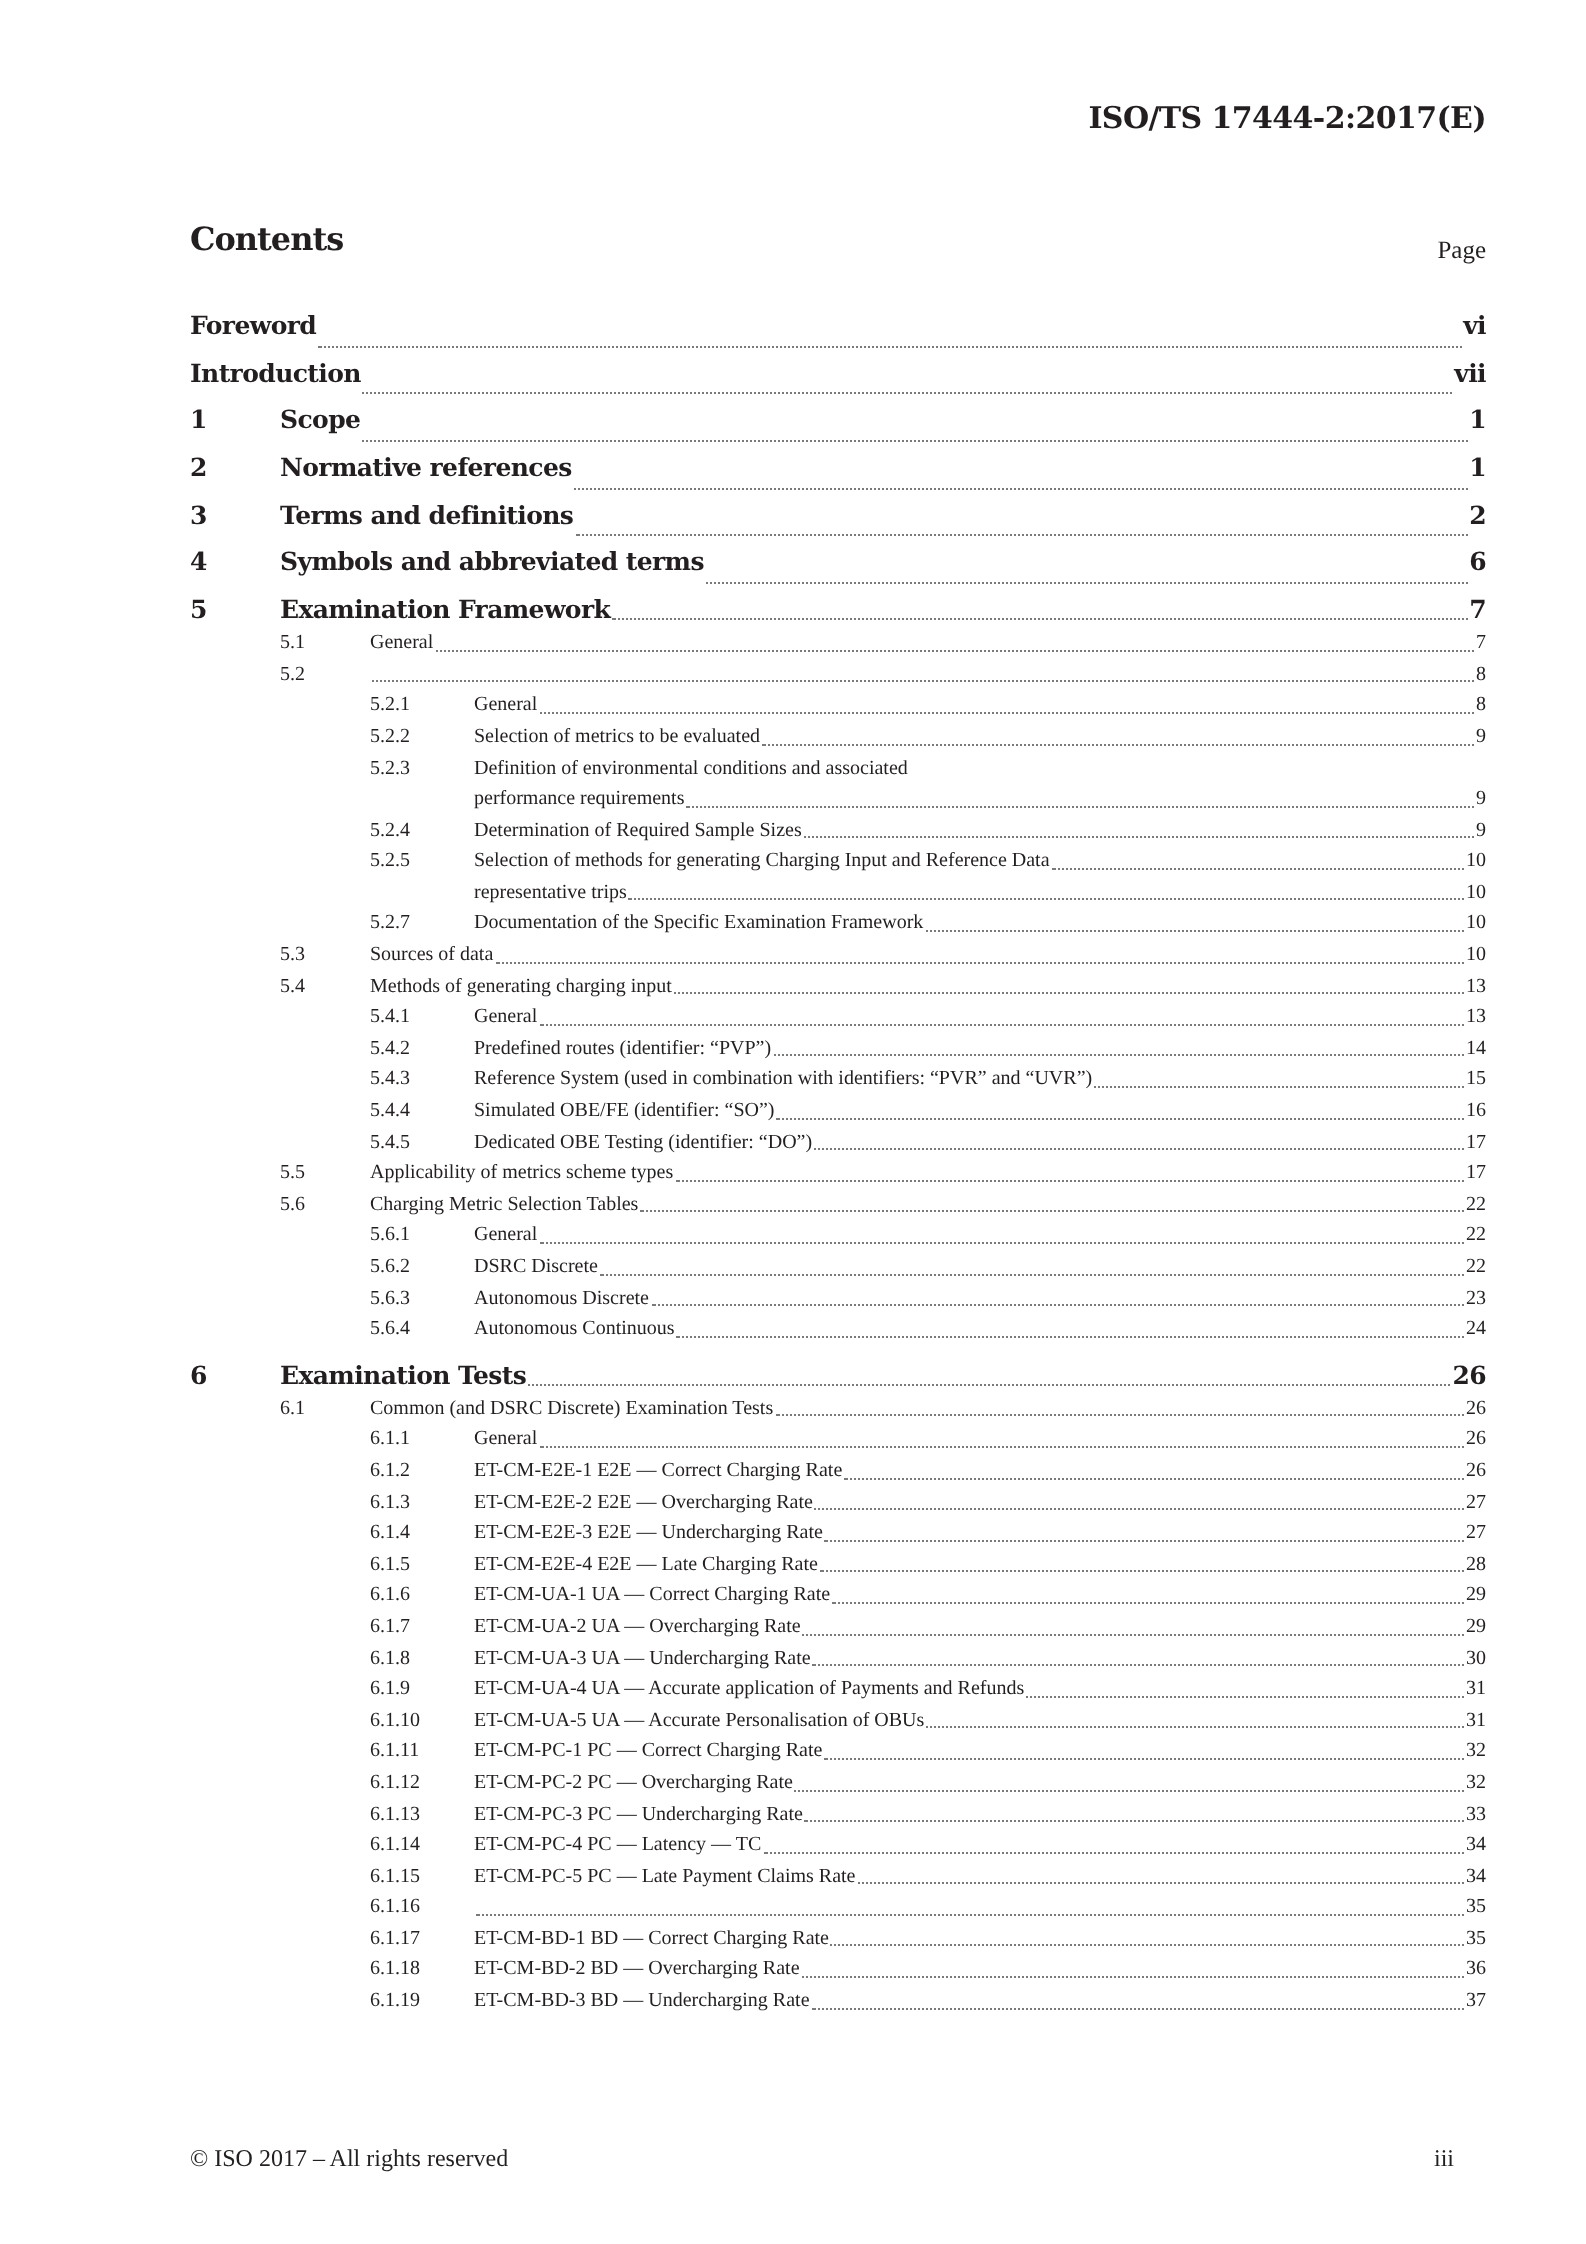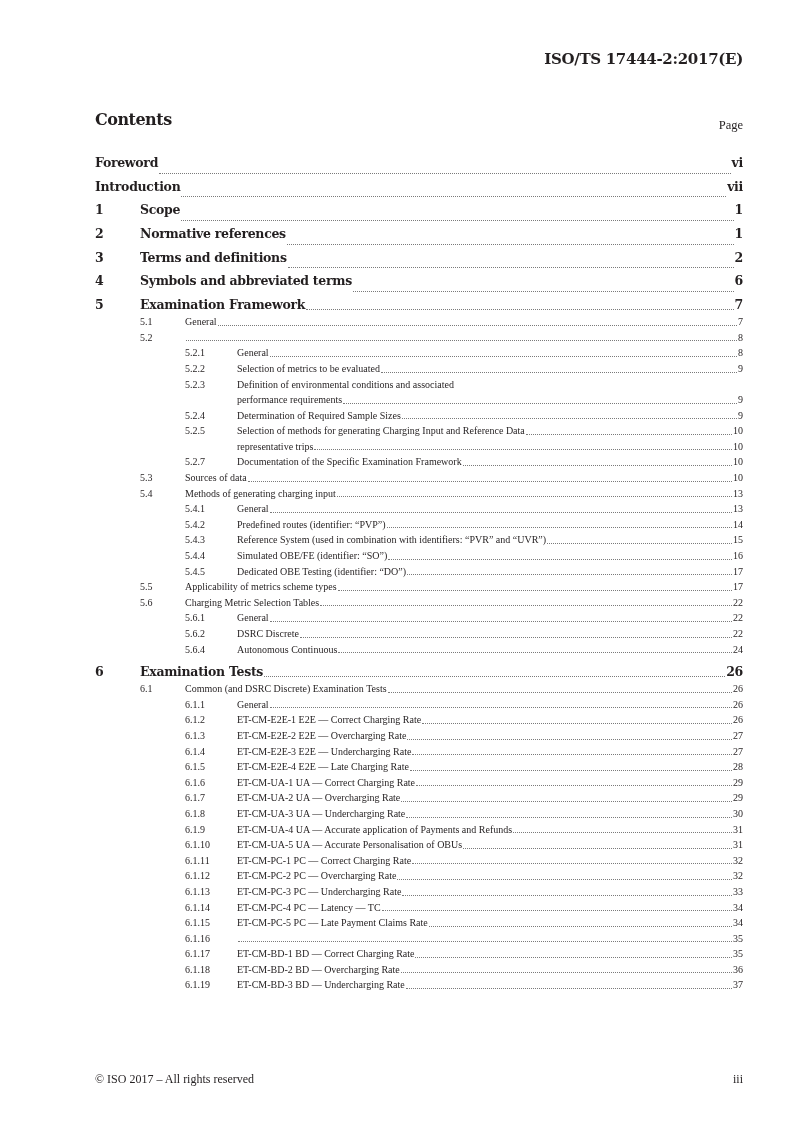--- a/index.html
+++ b/index.html
@@ -20,21 +20,21 @@
   .lvl1 .num { width: 45px; }
   .lvl0 .num { width: 0; }
   .lvl2 { padding-left: 45px; }
   .lvl2 .num { width: 45px; }
   .lvl3 { padding-left: 90px; }
   .lvl3 .num { width: 52px; }
   .title { flex: 0 1 auto; white-space: nowrap; }
   .leader { flex: 1 1 auto; margin: 0 1px; border-bottom: 1px dotted #7a7a7a; height: 0; align-self: flex-end; margin-bottom: 4px; min-width: 6px; }
   .pg { flex: 0 0 auto; text-align: right; }
   .footer-copy { position: absolute; top: 1072px; left: 95px; font-size: 12px; }
-  .footer-page { position: absolute; top: 1072px; right: 50px; font-size: 12px; }
+  .footer-page { position: absolute; top: 1072px; right: 66px; font-size: 12px; }
 </style>
 </head>
 <body>
 
 <div>
   <div class="doc-id">ISO/TS 17444-2:2017(E)</div>
 </div>
 
 <div class="contents-title">Contents</div>
 <div class="page-label">Page</div>
@@ -199,20 +199,26 @@
       <span class="leader"></span>
       <span class="pg">22</span>
     </div>
     <div class="row lvl3">
       <span class="num">5.6.2</span>
       <span class="title">DSRC Discrete</span>
       <span class="leader"></span>
       <span class="pg">22</span>
     </div>
     <div class="row lvl3">
+      <span class="num">5.6.3</span>
+      <span class="title">Autonomous Discrete</span>
+      <span class="leader"></span>
+      <span class="pg">23</span>
+    </div>
+    <div class="row lvl3">
       <span class="num">5.6.4</span>
       <span class="title">Autonomous Continuous</span>
       <span class="leader"></span>
       <span class="pg">24</span>
     </div>
     <div class="row top lvl1 ch6">
       <span class="num">6</span>
       <span class="title">Examination Tests</span>
       <span class="leader"></span>
       <span class="pg">26</span>

